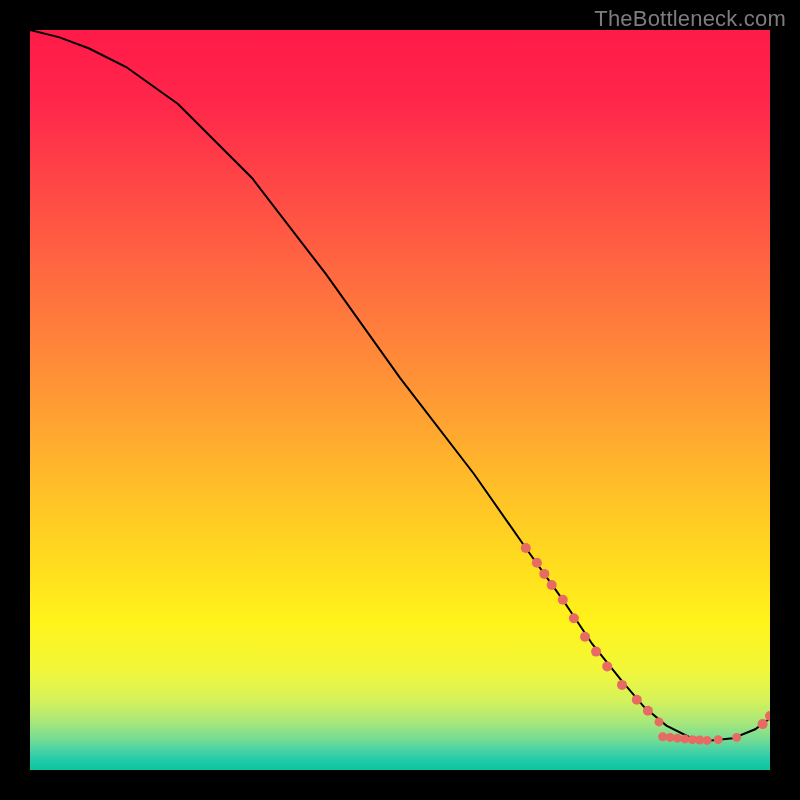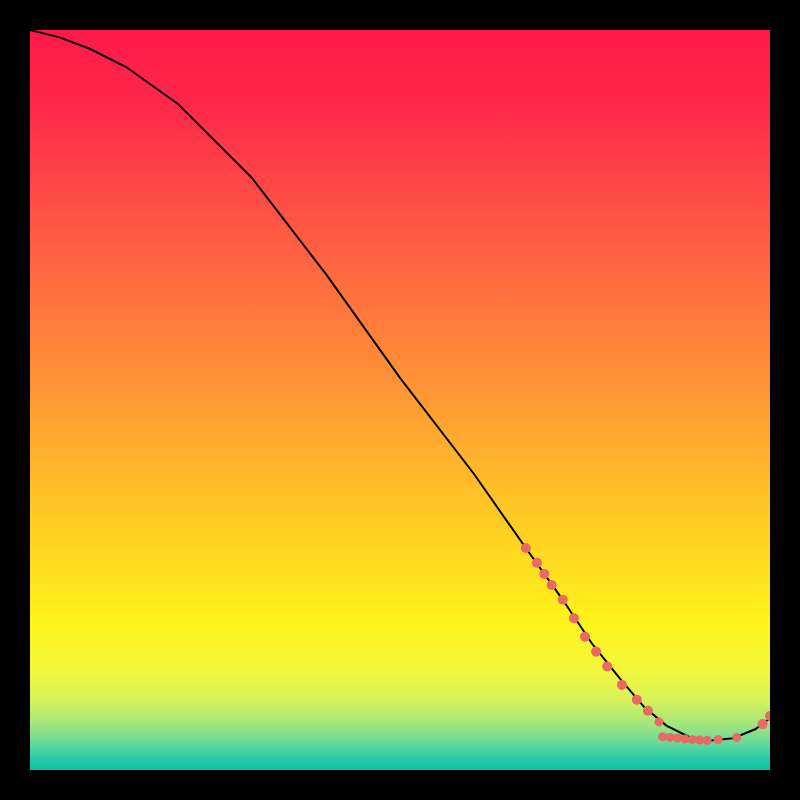--- a/index.html
+++ b/index.html
@@ -38,20 +38,21 @@
   }
   svg.curve {
     position: absolute;
     inset: 0;
   }
 </style>
 </head>
 <body>
 
 <div class="stage">
+  <div class="watermark">TheBottleneck.com</div>
   <div class="plot-area">
     <svg class="gradient-bg" viewBox="0 0 740 740" preserveAspectRatio="none">
       <defs>
         <linearGradient id="bg-grad" x1="0" y1="0" x2="0" y2="1">
             <stop offset="0%" stop-color="#ff1a49"></stop>
             <stop offset="10%" stop-color="#ff274a"></stop>
             <stop offset="22%" stop-color="#ff4a46"></stop>
             <stop offset="35%" stop-color="#ff6f3f"></stop>
             <stop offset="48%" stop-color="#ff9436"></stop>
             <stop offset="60%" stop-color="#ffb92a"></stop>

